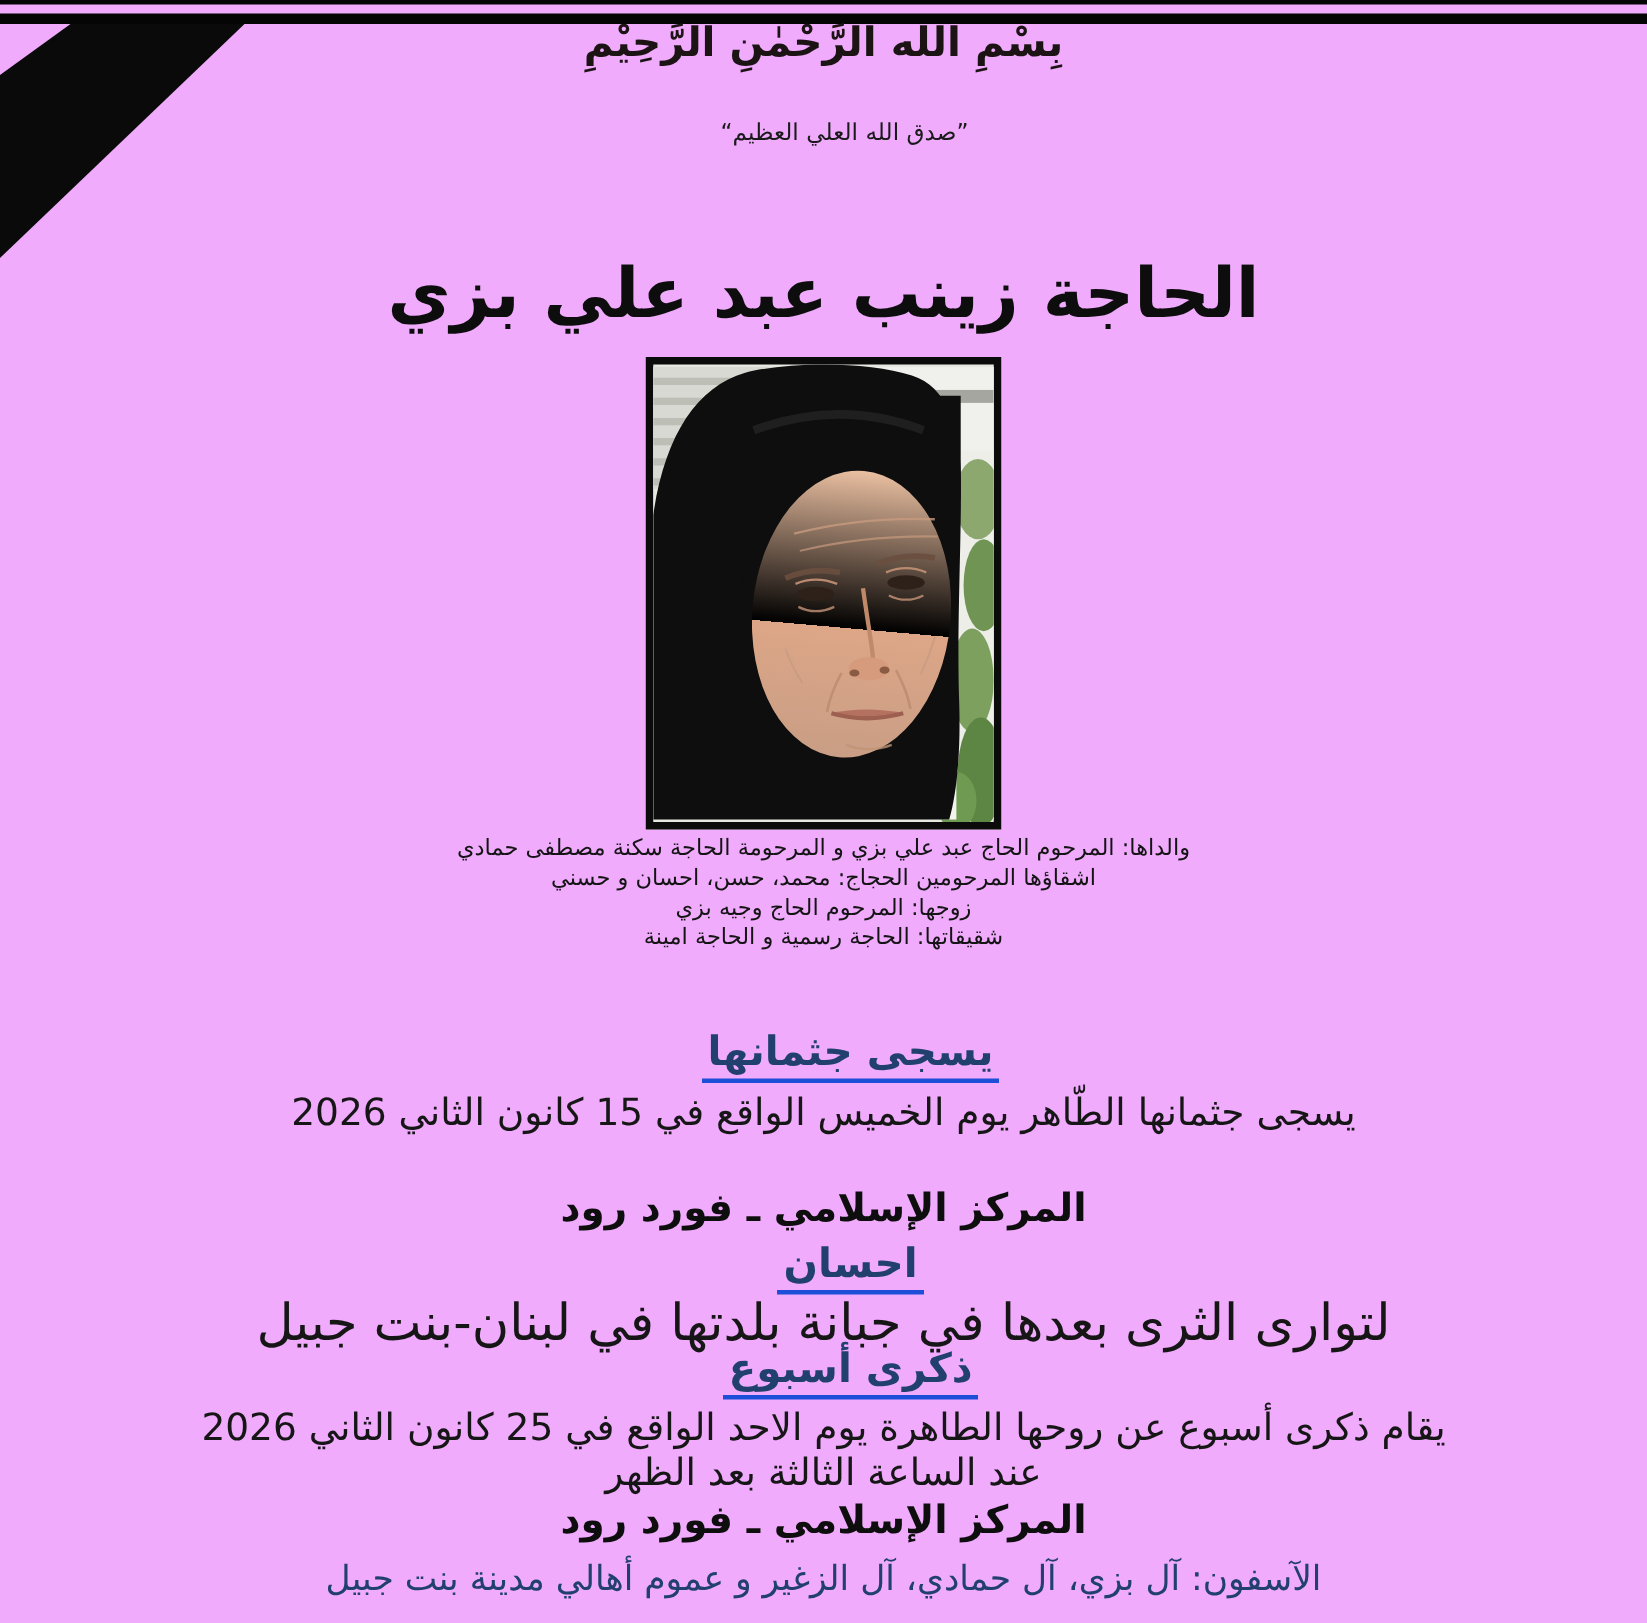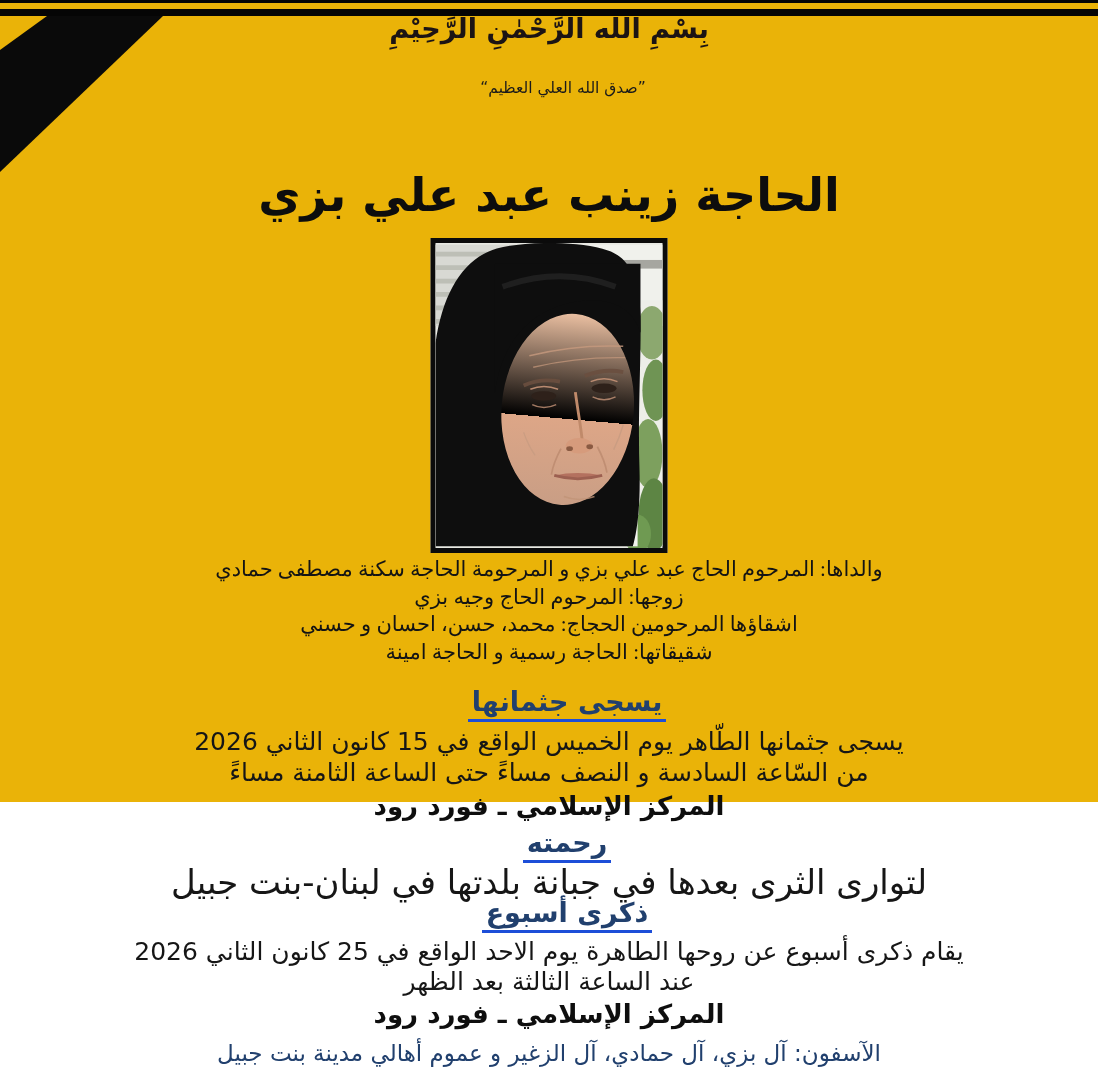--- a/index.html
+++ b/index.html
@@ -4,21 +4,21 @@
 <style>
   html,body{margin:0;padding:0;}
   body{
     width:1098px;height:1082px;
     background:#ffffff;
     font-family:"DejaVu Sans",sans-serif;
     overflow:hidden;
     position:relative;
   }
   .page{
-    position:relative;width:1098px;height:802px;background:#eab308;
+    position:relative;width:1098px;height:1082px;background:#f0abfc;
   }
   
   .rule-thin{position:absolute;top:0;left:0;width:100%;height:3px;background:#050505;}
   .rule-thick{position:absolute;top:9px;left:0;width:100%;height:7px;background:#050505;}
   
   .ribbon{
     position:absolute;top:0;left:0;width:180px;height:185px;background:#0a0a0a;
     clip-path:polygon(47px 16px,163px 16px,0px 172px,0px 50px);
   }
   .txt{position:absolute;left:0;width:100%;text-align:center;direction:rtl;color:#161616;}
@@ -26,21 +26,21 @@
   .verse{top:51px;font-size:17.5px;color:#1a1a1a;}
   .sadaqa{top:79px;font-size:15.5px;color:#1a1a1a;padding-left:14px;}
   .headline{font-size:46px;font-weight:700;line-height:1.1;color:#0d0d0d;}
   .headline1{top:114px;}
   .headline2{top:170px;}
   .photo-frame{
     position:absolute;top:238px;left:50%;transform:translateX(-50%);
     width:227px;height:305px;border:5px solid #0b0b0b;background:#e7e8e2;
   }
   .photo-frame svg{display:block;}
-  .family{top:556px;font-size:21px;line-height:1.32;color:#141414;font-family:Liberation Serif, serif;}
+  .family{top:556px;font-size:15px;line-height:1.32;color:#141414;}
   .sec-head{
     font-size:27px;font-weight:700;color:#21406e;
   }
   .sec-head span{
     display:inline-block;border-bottom:3px solid #1d4ed8;padding:0 4px 2px 4px;margin-left:36px;
   }
   .sec1-head{top:686px;}
   .sec1-l1{top:727px;font-size:25px;}
   .sec1-l2{top:758px;font-size:25px;}
   .venue1{top:791px;font-size:26px;font-weight:700;color:#0e0e0e;}
@@ -133,31 +133,30 @@
         <path d="M 134,263 Q 150,269 166,263" stroke="#c09377" stroke-width="1.6" fill="none" opacity="0.8"></path>
 
         <path d="M 92,196 Q 97,210 104,220" stroke="#c49a80" stroke-width="1.4" fill="none" opacity="0.7"></path>
         <path d="M 196,188 Q 192,202 186,214" stroke="#c49a80" stroke-width="1.4" fill="none" opacity="0.7"></path>
       </g>
     </svg>
   </div>
 
   <div class="txt family">
     <div>والداها: المرحوم الحاج عبد علي بزي و المرحومة الحاجة سكنة مصطفى حمادي</div>
+    <div>اشقاؤها المرحومين الحجاج: محمد، حسن، احسان و حسني</div>
     <div>زوجها: المرحوم الحاج وجيه بزي</div>
-    <div>اشقاؤها المرحومين الحجاج: محمد، حسن، احسان و حسني</div>
     <div>شقيقاتها: الحاجة رسمية و الحاجة امينة</div>
   </div>
 
   <div class="txt sec-head sec1-head"><span>يسجى جثمانها</span></div>
   <div class="txt sec1-l1">يسجى جثمانها الطّاهر يوم الخميس الواقع في 15 كانون الثاني 2026</div>
-  <div class="txt sec1-l2">من السّاعة السادسة و النصف مساءً حتى الساعة الثامنة مساءً</div>
   <div class="txt venue1">المركز الإسلامي ـ فورد رود</div>
 
-  <div class="txt sec-head sec2-head"><span>رحمته</span></div>
+  <div class="txt sec-head sec2-head"><span>احسان</span></div>
   <div class="txt sec2-l1">لتوارى الثرى بعدها في جبانة بلدتها في لبنان-بنت جبيل</div>
 
   <div class="txt sec-head sec3-head"><span>ذكرى أسبوع</span></div>
   <div class="txt sec3-l1">يقام ذكرى أسبوع عن روحها الطاهرة يوم الاحد الواقع في 25 كانون الثاني 2026</div>
   <div class="txt sec3-l2">عند الساعة الثالثة بعد الظهر</div>
   <div class="txt venue2">المركز الإسلامي ـ فورد رود</div>
 
   <div class="txt mourners">الآسفون: آل بزي، آل حمادي، آل الزغير و عموم أهالي مدينة بنت جبيل</div>
 
 </div>

